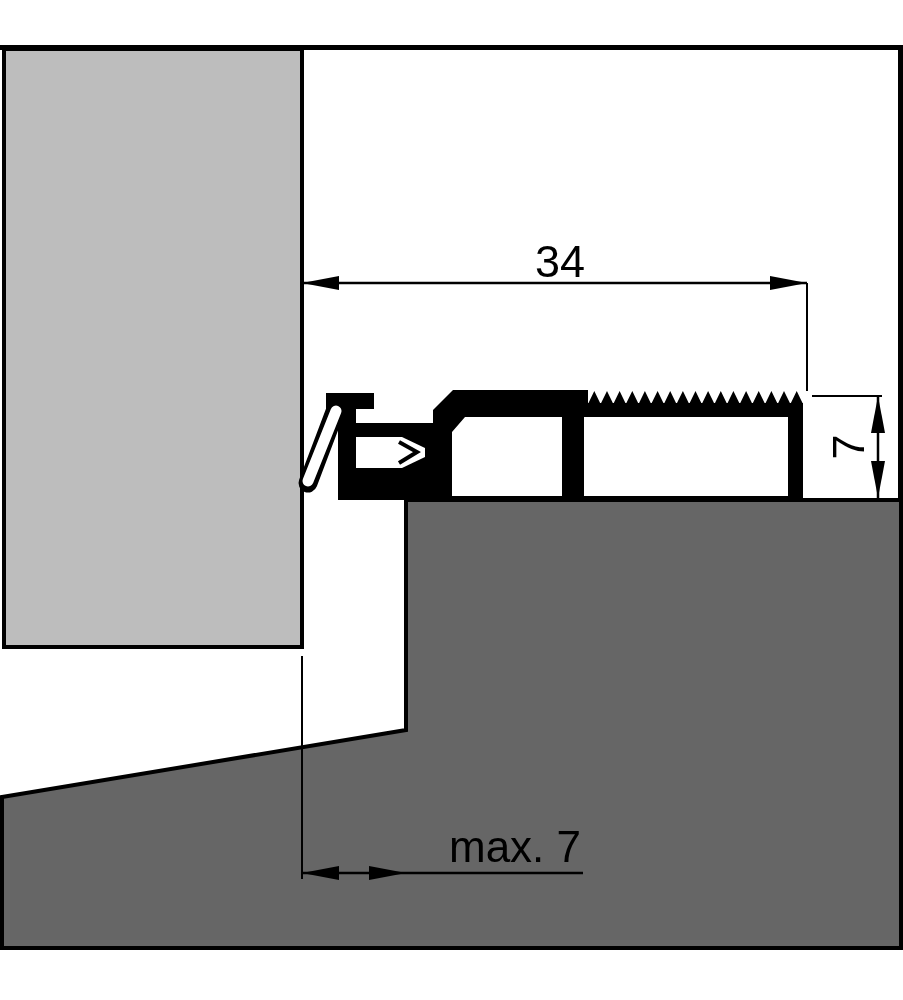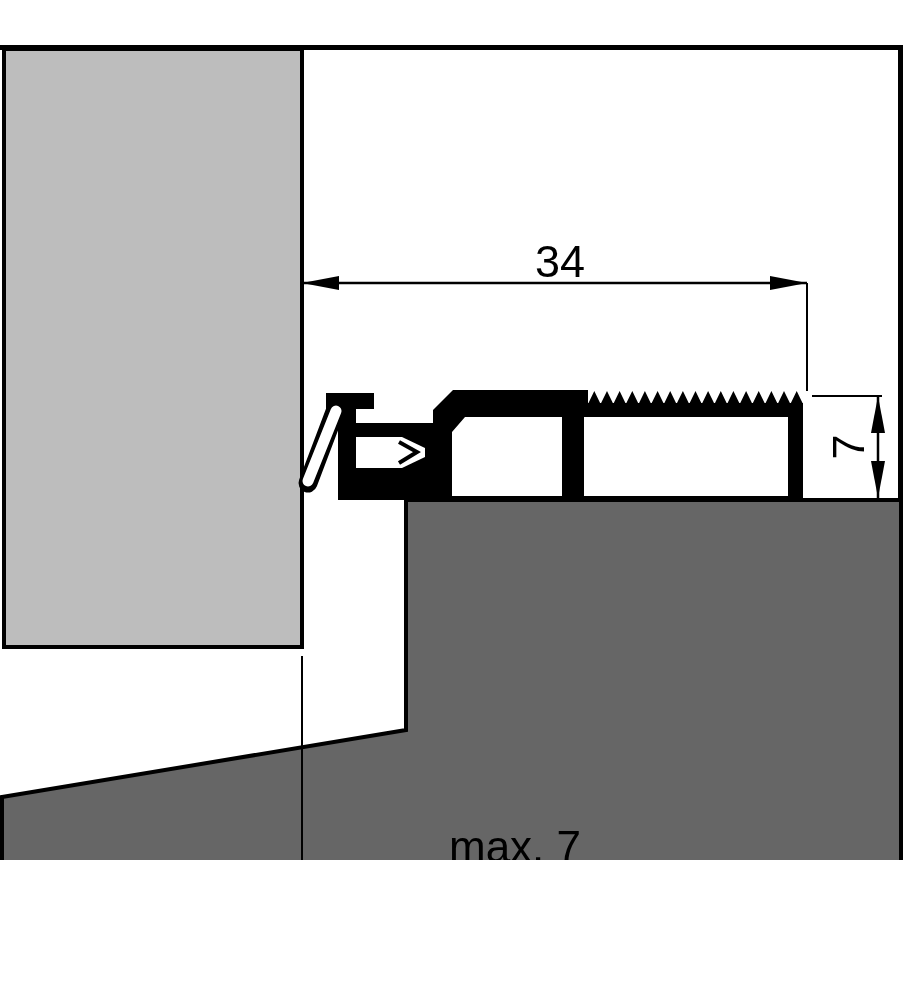--- a/index.html
+++ b/index.html
@@ -3,21 +3,21 @@
 <meta charset="utf-8">
 <style>
   html, body {
     margin: 0;
     padding: 0;
     background: #ffffff;
   }
   .stage {
     position: relative;
     width: 903px;
-    height: 860px;
+    height: 1000px;
     background: #ffffff;
     overflow: hidden;
     font-family: "Liberation Sans", sans-serif;
   }
   svg text {
     font-family: "Liberation Sans", sans-serif;
     fill: #000000;
   }
 </style>
 </head>

